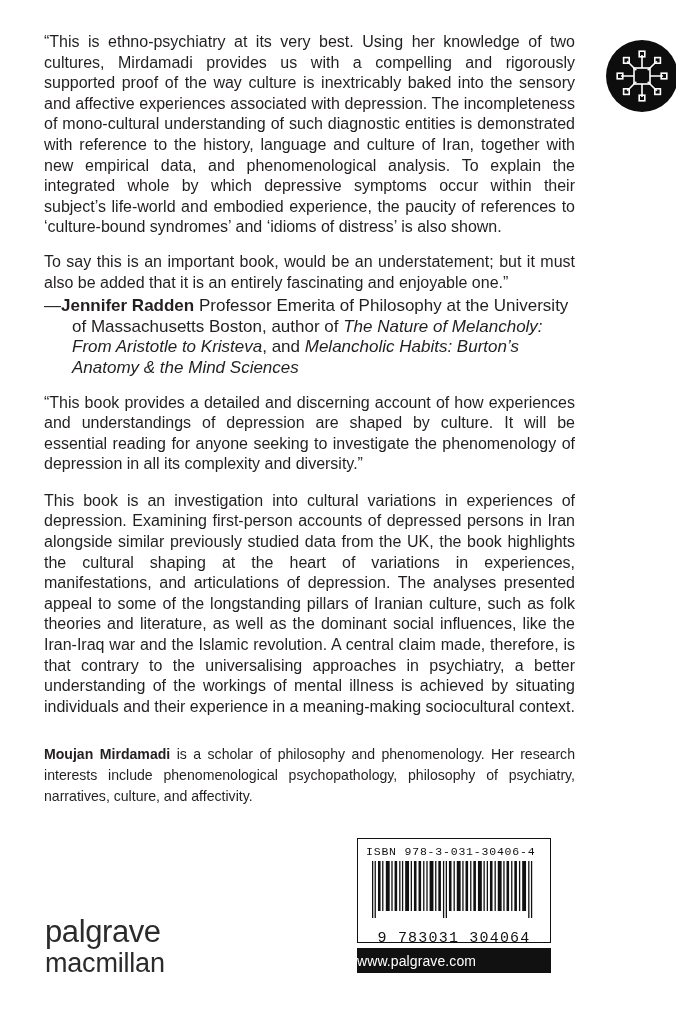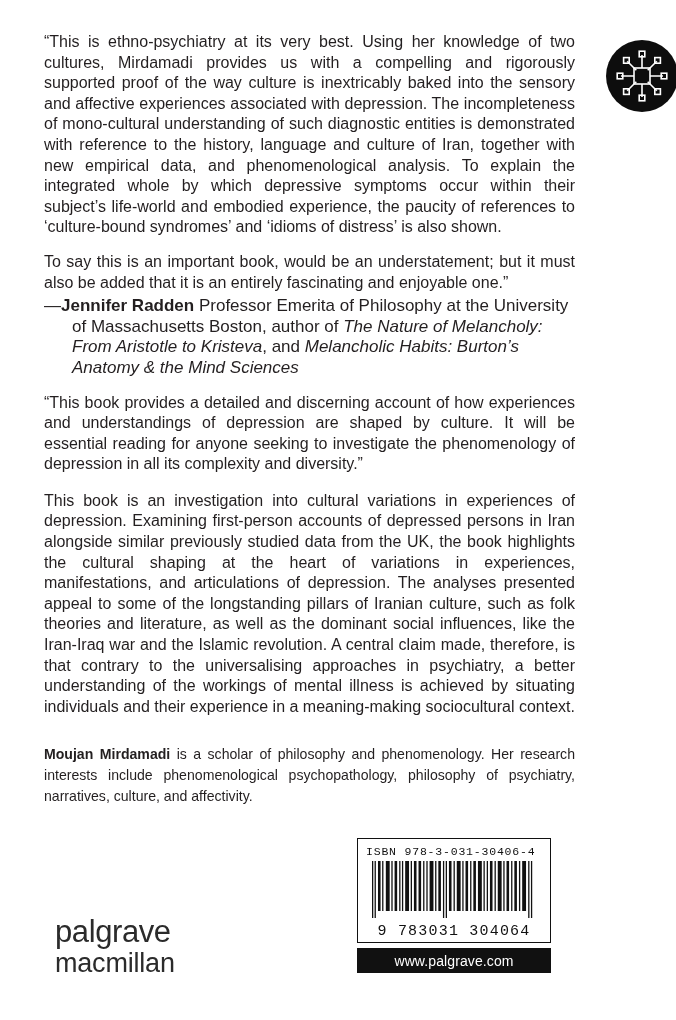--- a/index.html
+++ b/index.html
@@ -68,21 +68,21 @@
     margin: 0;
     color: #231f20;
   }
   .bio b { font-weight: bold; }
 
   .gap-large { height: 13px; }
 
   
   #publisher-logo {
     position: absolute;
-    left: 55px;
+    left: 45px;
     top: 916px;
     width: 190px;
     color: #2b2b2b;
   }
   #publisher-logo .logo-line1 {
     font-size: 31px;
     line-height: 32px;
     letter-spacing: -0.4px;
     font-weight: 400;
   }
@@ -120,32 +120,31 @@
     height: 57px;
     margin: 0 6px;
   }
   #barcode-bars svg { display: block; width: 100%; height: 100%; }
   #ean-digits {
     text-align: center;
     font-family: "Liberation Mono", "DejaVu Sans Mono", monospace;
     font-size: 15px;
     letter-spacing: 1.2px;
     color: #111111;
-    margin-top: 5px;
+    margin-top: 12px;
     white-space: nowrap;
   }
   #website-bar {
     margin-top: 5px;
     width: 194px;
     height: 25px;
     background: #111111;
     color: #ffffff;
     display: flex;
     align-items: center;
-    justify-content: center;
     font-size: 14px;
     letter-spacing: 0.1px;
   }
 </style>
 </head>
 <body>
 
 <div id="cover">
 
   <div id="series-badge">

